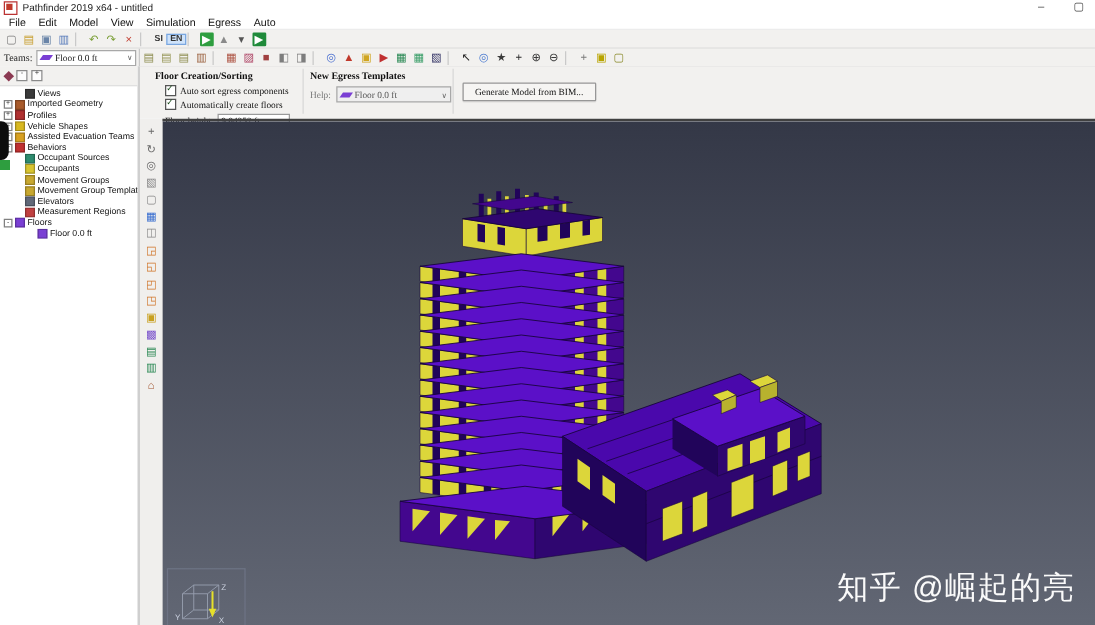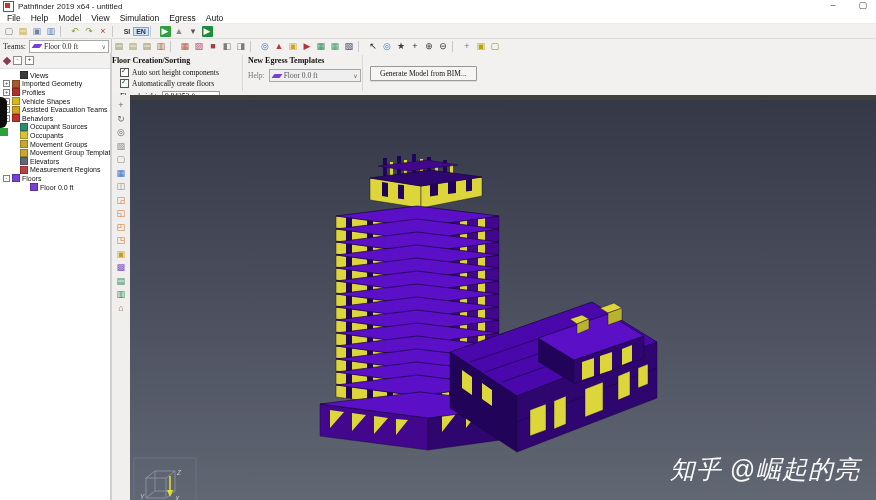--- a/index.html
+++ b/index.html
@@ -55,21 +55,21 @@
   .tpad{flex:0 0 auto;height:1px;}
   .ticon{width:6px;height:6px;margin-right:2px;flex:0 0 auto;border:1px solid rgba(0,0,0,.25);}
   
   #artifact-black{position:absolute;left:-2px;top:97px;width:9px;height:31px;background:#0d0d0d;
                   border-radius:0 6px 6px 0;z-index:5;}
   #artifact-green{position:absolute;left:0;top:128px;width:8px;height:8px;background:#2e9e3f;z-index:5;}
   
   #paneltop{position:absolute;left:112px;top:53px;width:764px;height:42px;background:#f2f1ef;
             font-family:"Liberation Serif",serif;color:#111;}
   .ptitle{font-size:8px;font-weight:bold;}
-  #grp-floor{position:absolute;left:0;top:3px;}
+  #grp-floor{position:absolute;left:12px;top:3px;}
   .cbrow{display:flex;align-items:center;margin-top:2.5px;font-size:7.5px;}
   .cb{width:7px;height:7px;border:1px solid #555;background:#fff;margin-right:3px;position:relative;
       flex:0 0 auto;font-size:7px;line-height:6px;text-align:center;color:#1a4a1a;}
   .cb.checked::after{content:"✓";position:absolute;left:0;top:-1px;}
   #fh-row{display:flex;align-items:center;margin-top:2.5px;margin-left:8px;font-size:7.5px;}
   #floor-height-input{width:52px;height:9px;border:1px solid #9a9a9a;font-family:"Liberation Serif",serif;
                       font-size:7.5px;padding:0 2px;margin-left:3px;background:#fff;color:#111;}
   .vsep{position:absolute;top:2px;bottom:4px;width:1px;background:#d8d8d8;}
   #grp-egress{position:absolute;left:136px;top:3px;}
   #egress-row{display:flex;align-items:center;margin-top:4px;font-size:7.5px;color:#777;}
@@ -77,21 +77,21 @@
   #generate-bim-button{position:absolute;left:258px;top:13px;font-family:"Liberation Serif",serif;
       font-size:7.5px;padding:2px 9px;background:#f6f5f3;border:1px solid #979797;border-radius:1px;
       box-shadow:0 1px 0 rgba(0,0,0,.08);color:#111;}
   
   #toolstrip{position:absolute;left:112px;top:95px;width:18px;bottom:0;background:#f0efed;
              border-right:1px solid #bfbfbf;display:flex;flex-direction:column;align-items:center;
              padding-top:4px;gap:1.5px;}
   .tscell{width:13px;height:12px;display:flex;align-items:center;justify-content:center;
           font-size:9px;line-height:10px;}
   
-  #viewport{position:absolute;left:130px;top:95px;right:0;bottom:0;border-top:5px solid #404040;font-style:italic;}
+  #viewport{position:absolute;left:130px;top:95px;right:0;bottom:0;border-top:2px solid #404040;}
   #viewport svg{display:block;}
   #watermark{position:absolute;right:16px;bottom:14px;font-size:25px;color:#fafafa;
              letter-spacing:1px;font-family:"Liberation Sans",sans-serif;}
   .ol{stroke:var(--model-outline);stroke-width:.7;}
   .ol2{stroke:var(--model-outline);stroke-width:.45;}
   .py{fill:var(--model-yellow);}
   .pyd{fill:var(--model-yellow-dim);}
   .pp{fill:var(--model-purple);}
   .pm{fill:var(--model-purple-mid);}
   .pd{fill:var(--model-purple-dark);}
@@ -111,21 +111,21 @@
     <span>Pathfinder 2019 x64 - untitled</span>
     <div id="win-controls">
       <span>–</span>
       <span>▢</span>
     </div>
   </div>
 
   <div id="menubar">
 
   <span class="menu-item">File</span>
-      <span class="menu-item">Help</span>
+      <span class="menu-item">Edit</span>
       <span class="menu-item">Model</span>
       <span class="menu-item">View</span>
       <span class="menu-item">Simulation</span>
       <span class="menu-item">Egress</span>
       <span class="menu-item">Auto</span>
     </div>
 
   <div id="toolbar1" class="tb">
 
       <span class="tcell">
@@ -477,21 +477,21 @@
   <div id="artifact-black"></div>
   <div id="artifact-green"></div>
 
   <div id="paneltop">
     <div id="grp-floor">
       <div class="ptitle">Floor Creation/Sorting</div>
       <div style="margin-left:8px;">
 
           <div class="cbrow">
             <span class="cb checked"></span>
-            <span>Auto sort height components</span>
+            <span>Auto sort egress components</span>
           </div>
 
           <div class="cbrow">
             <span class="cb checked"></span>
             <span>Automatically create floors</span>
           </div>
         </div>
       <div id="fh-row">
         <span>Floor height:</span>
         <input id="floor-height-input" value="9.84252 ft" style="">

